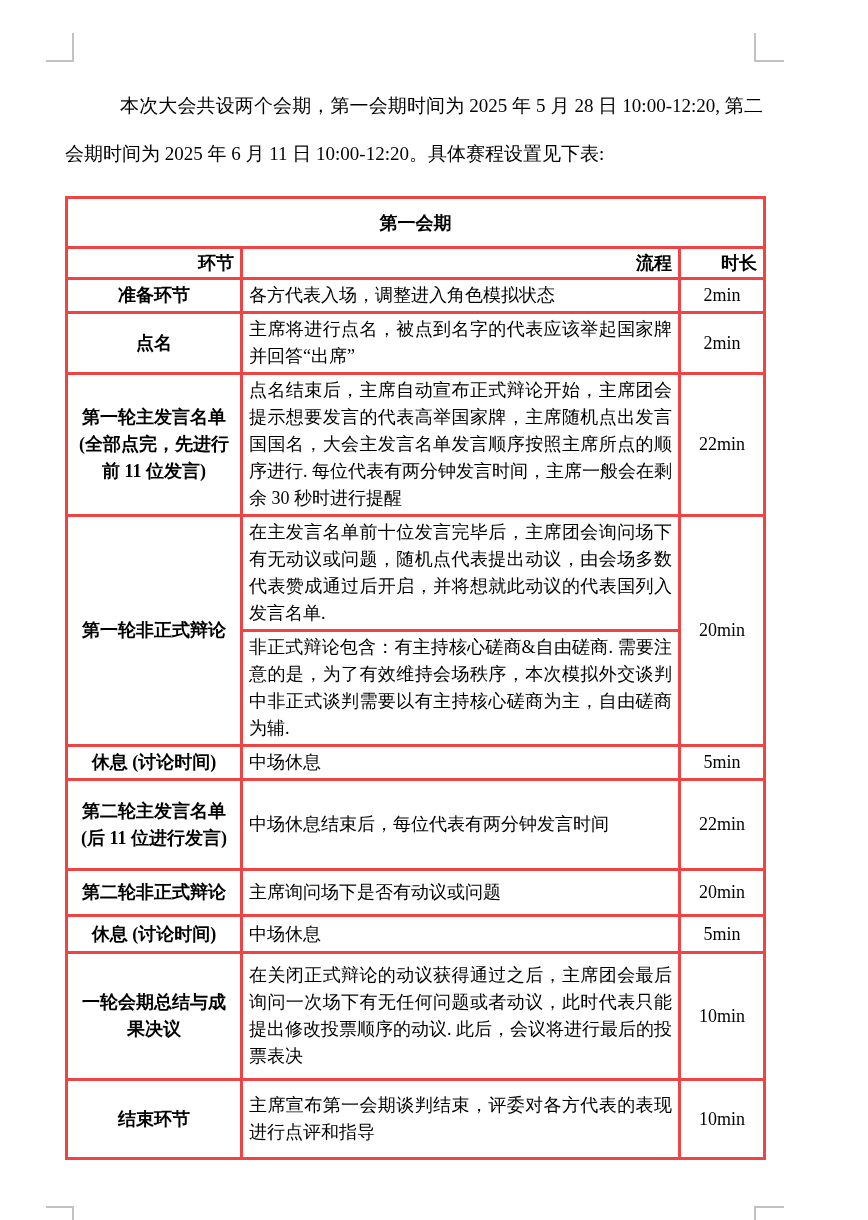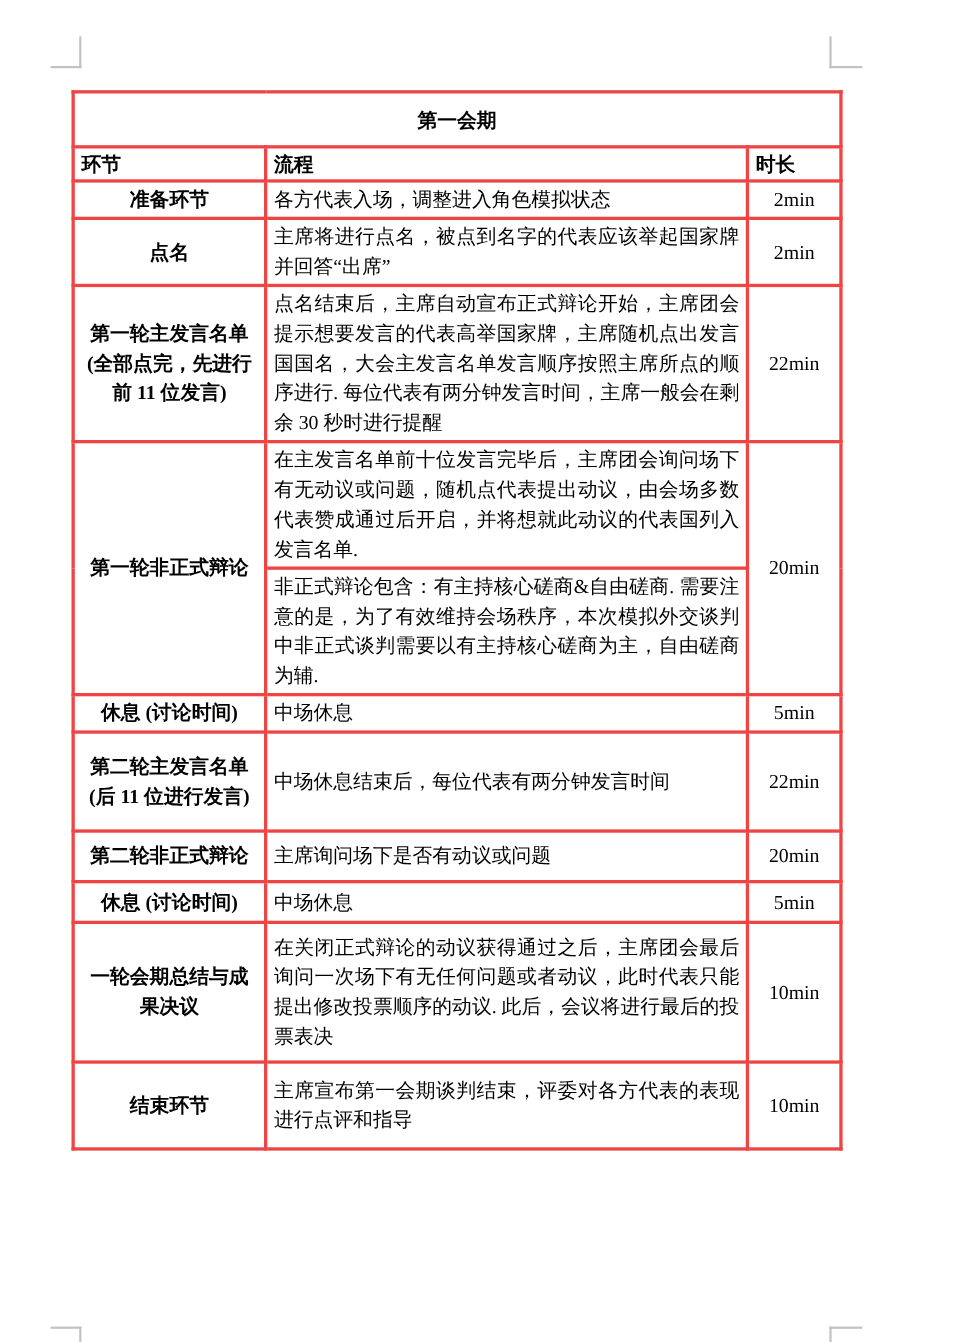--- a/index.html
+++ b/index.html
@@ -50,21 +50,21 @@
     padding: 2px 6px;
     font-size: 18px;
     overflow: hidden;
   }
   td.title-cell {
     text-align: center;
     font-weight: bold;
     font-size: 20px;
   }
   th.col-head {
-    text-align: left;
+    text-align: right;
     font-weight: bold;
     font-size: 19px;
   }
   td.stage {
     text-align: center;
     vertical-align: middle;
     font-weight: bold;
     line-height: 27px;
   }
   td.process {
@@ -96,20 +96,21 @@
 <body>
 
 <div class="page">
 
   <div class="mark tl"></div>
   <div class="mark tr"></div>
   <div class="mark bl"></div>
   <div class="mark br"></div>
 
 
+  <p class="intro">本次大会共设两个会期，第一会期时间为 2025 年 5 月 28 日 10:00-12:20, 第二会期时间为 2025 年 6 月 11 日 10:00-12:20。具体赛程设置见下表:</p>
 
   <table class="schedule">
     <colgroup>
       <col style="width:175px">
       <col style="width:438px">
       <col style="width:85px">
     </colgroup>
     <tbody>
       <tr class="h-title">
         <td class="title-cell" colspan="3">第一会期</td>

